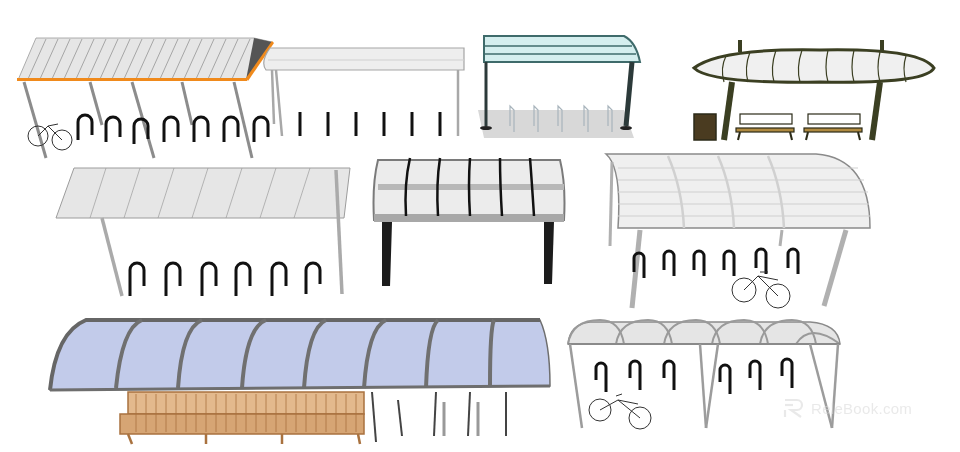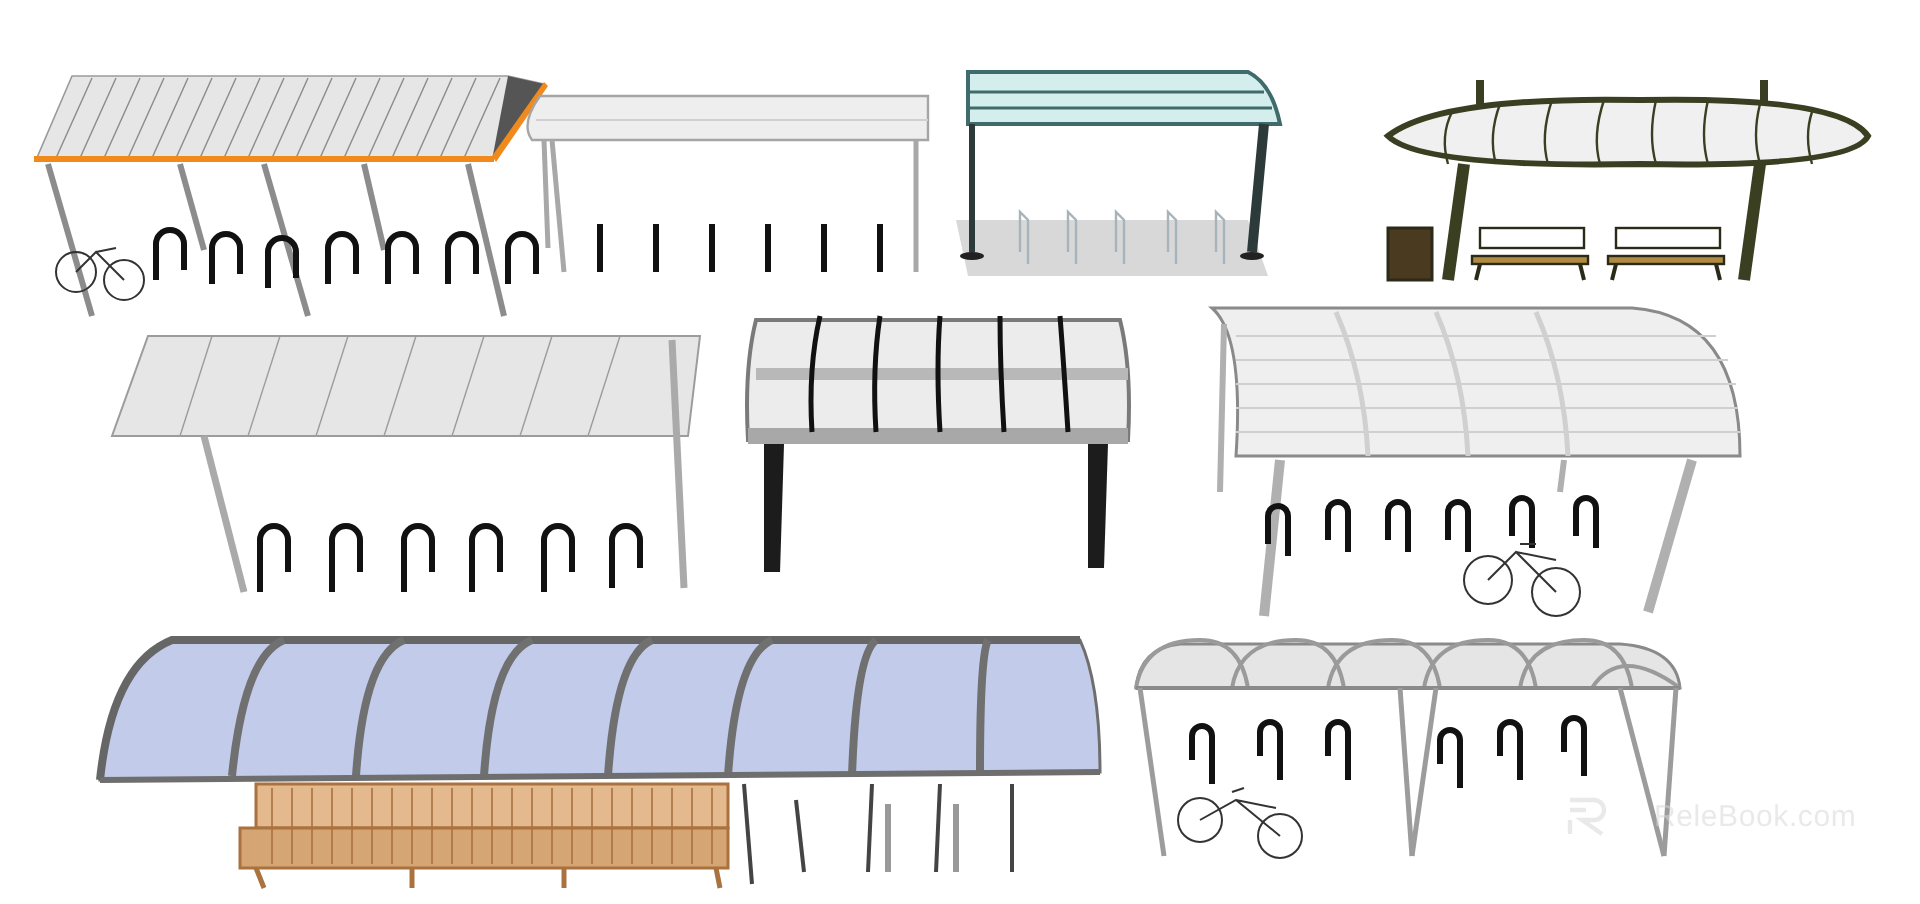--- a/index.html
+++ b/index.html
@@ -1,20 +1,20 @@
 <!DOCTYPE html>
 <html><head>
 <meta charset="utf-8">
 <style>
   html,body{margin:0;padding:0;background:#ffffff;}
   body{width:960px;height:452px;overflow:hidden;position:relative;font-family:"Liberation Sans",sans-serif;}
   .canvas{position:absolute;left:0;top:0;width:960px;height:452px;}
   .model{position:absolute;}
   .watermark{position:absolute;left:783px;top:398px;display:flex;align-items:center;gap:6px;opacity:0.55;}
-  .wm-text{font-family:"Liberation Sans",sans-serif;font-size:15px;color:#d8d8d8;letter-spacing:0.3px;margin-left:16px;}
+  .wm-text{font-family:"Liberation Sans",sans-serif;font-size:15px;color:#d8d8d8;letter-spacing:0.3px;}
 </style>
 </head>
 <body>
 
 <div class="canvas">
 
   <svg class="model" style="left:14px;top:30px" width="260" height="130" viewBox="0 0 260 130">
     <polygon points="22,8 240,8 258,12 232,50 4,50" fill="#e6e6e6" stroke="#9a9a9a" stroke-width="0.8"></polygon>
     <polygon points="240,8 258,12 232,50" fill="#555"></polygon>
     <g stroke="#8a8a8a" stroke-width="0.7">

